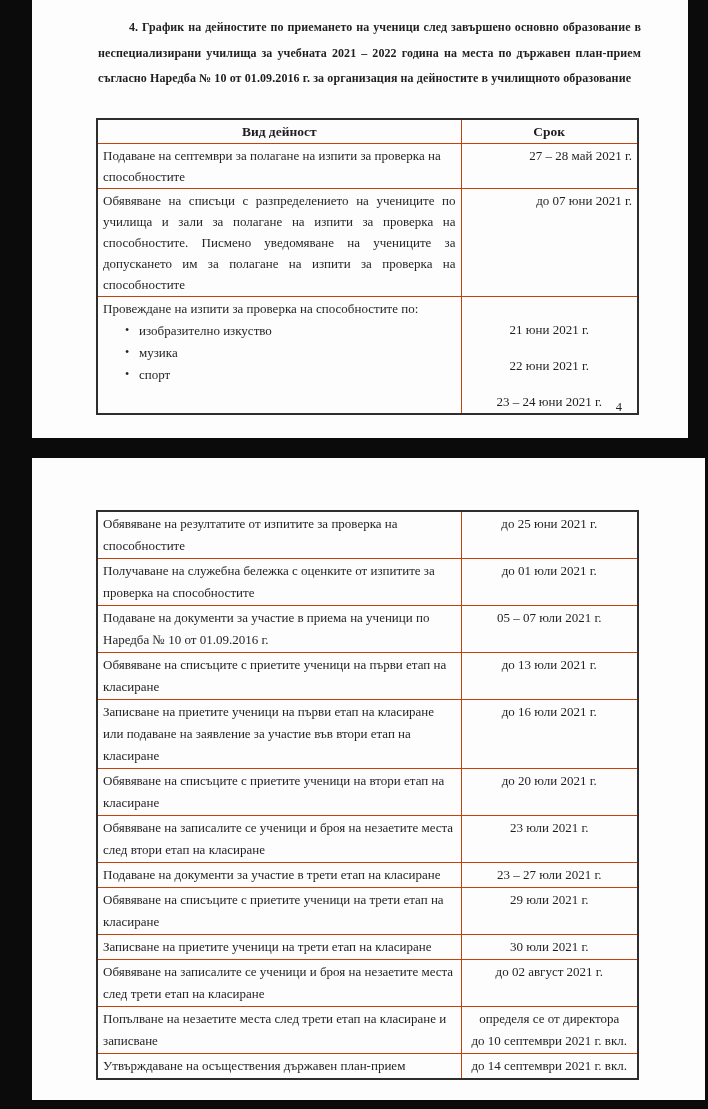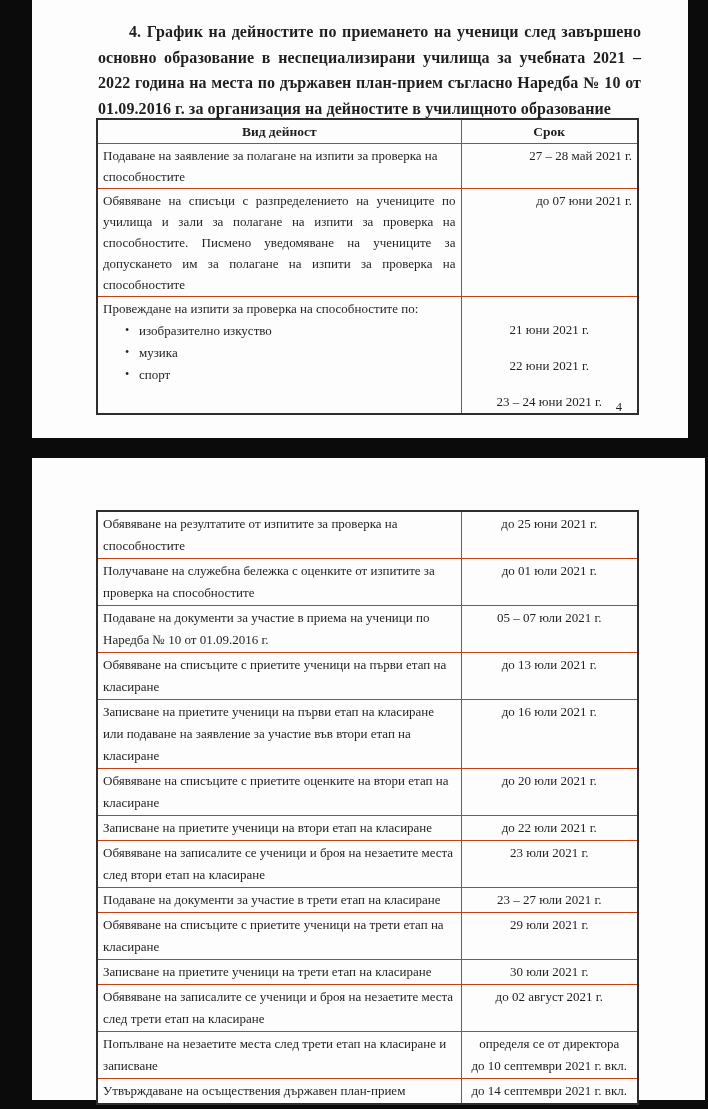--- a/index.html
+++ b/index.html
@@ -16,21 +16,21 @@
     left:32px;
     width:656px;
     background:#fdfdfd;
   }
   #page-1{top:0;height:438px;}
   #page-2{top:458px;height:642px;padding-left:17px;}
 
   .doc-heading{
     position:absolute;
     left:66px;top:3px;width:543px;
-    font-size:16px;
+    font-size:12px;
     font-weight:bold;
     line-height:25.5px;
     text-align:justify;
     text-indent:31px;
     letter-spacing:0.1px;
   }
 
   table.sched{
     position:absolute;
     left:64px;
@@ -92,21 +92,21 @@
       </colgroup>
     <thead>
       <tr>
         <th class="hdr">Вид дейност</th>
         <th class="hdr">Срок</th>
       </tr>
     </thead>
     <tbody id="table1-body">
         <tr>
           <td>
-            <div>Подаване на заявление за полагане на изпити за проверка на способностите</div>
+            <div>Подаване на септември за полагане на изпити за проверка на способностите</div>
           </td>
           <td class="term-cell v-mid">
             <div>27 – 28 май 2021 г.</div>
           </td>
         </tr>
         <tr>
           <td class="justify">
             <div>Обявяване на списъци с разпределението на учениците по училища и зали за полагане на изпити за проверка на способностите. Писмено уведомяване на учениците за допускането им за полагане на изпити за проверка на способностите</div>
           </td>
           <td class="term-cell v-mid">
@@ -185,32 +185,24 @@
         <tr>
           <td>
             <div>Записване на приетите ученици на първи етап на класиране или подаване на заявление за участие във втори етап на класиране</div>
           </td>
           <td class="term-cell">
             <div>до 16 юли 2021 г.</div>
           </td>
         </tr>
         <tr>
           <td>
-            <div>Обявяване на списъците с приетите оценките на втори етап на класиране</div>
+            <div>Обявяване на списъците с приетите ученици на втори етап на класиране</div>
           </td>
           <td class="term-cell">
             <div>до 20 юли 2021 г.</div>
-          </td>
-        </tr>
-        <tr>
-          <td>
-            <div>Записване на приетите ученици на втори етап на класиране</div>
-          </td>
-          <td class="term-cell">
-            <div>до 22 юли 2021 г.</div>
           </td>
         </tr>
         <tr>
           <td>
             <div>Обявяване на записалите се ученици и броя на незаетите места след втори етап на класиране</div>
           </td>
           <td class="term-cell">
             <div>23 юли 2021 г.</div>
           </td>
         </tr>

